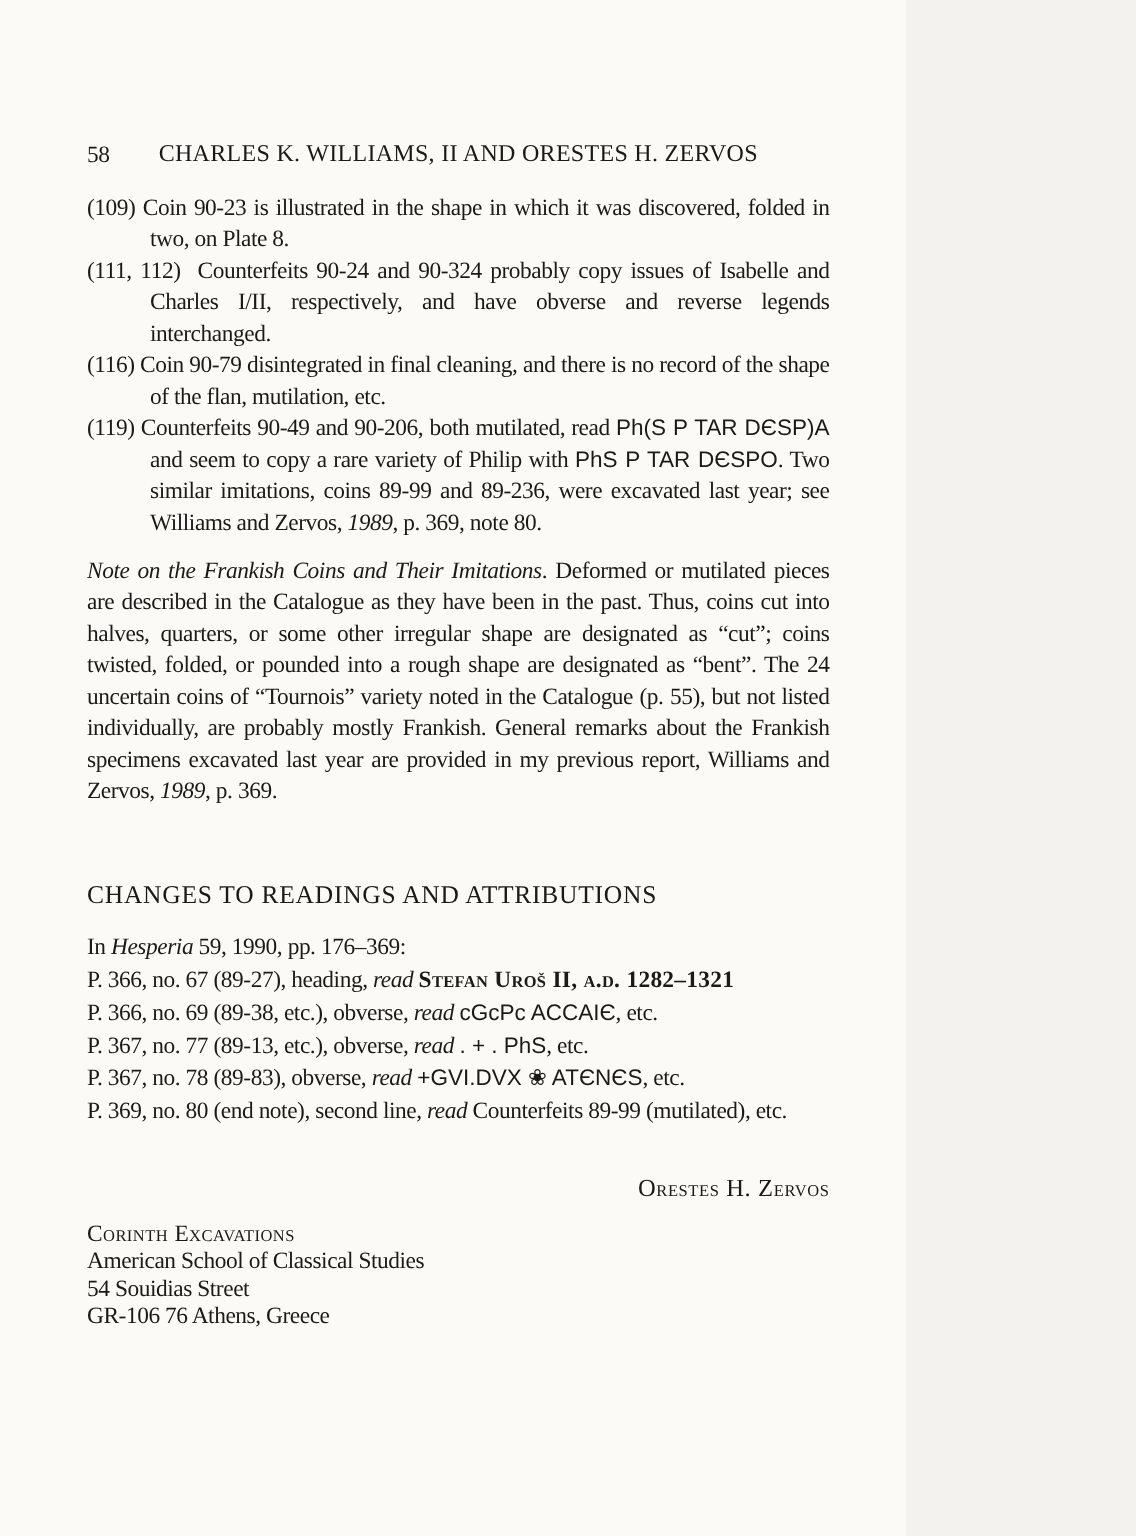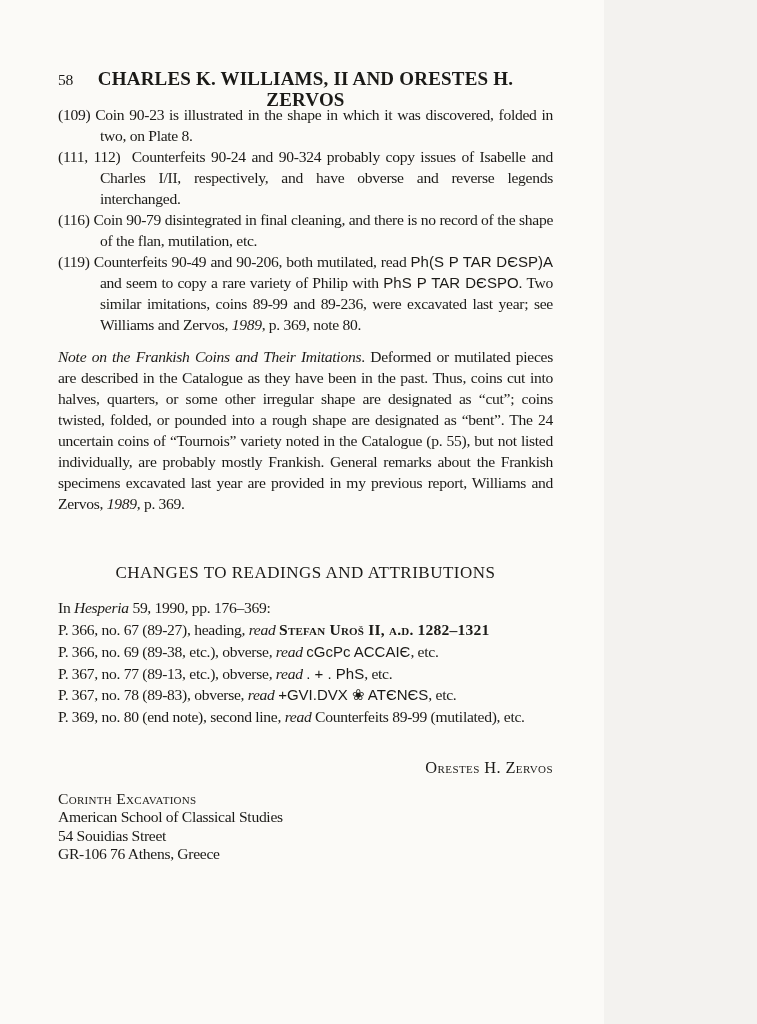--- a/index.html
+++ b/index.html
@@ -6,45 +6,44 @@
   body {
     width: 757px; height: 1024px;
     background: #f3f2ef;
     font-family: "Liberation Serif", "DejaVu Serif", serif;
   }
   .page {
     position: relative;
     box-sizing: border-box;
     width: 604px; height: 1024px;
     background: #fbfaf7;
-    padding: 68px 51px 40px 58px;
+    padding: 92px 51px 40px 58px;
     color: #1b1a17;
     font-size: 15.6px;
     line-height: 21px;
     letter-spacing: -0.3px;
   }
   .pagehead { position: relative; height: 21px; }
   .pagenum { position: absolute; left: 0; top: 1px; }
   .runhead {
     display: block; text-align: center;
-    font-size: 19px; letter-spacing: 0.2px; font-weight: bold;
+    font-size: 16px; letter-spacing: 0.2px;
   }
   .notes { margin-top: 15px; }
   .note {
     padding-left: 42px; text-indent: -42px;
     text-align: justify;
   }
   .note-label { white-space: pre; }
   .para {
     margin-top: 11px;
     text-align: justify;
   }
   .section-heading {
     margin-top: 48px;
-    text-align: center;
     font-size: 17px;
     letter-spacing: 0.5px;
     font-weight: normal;
   }
   .changes { margin-top: 7px; }
   .change-line { line-height: 21.8px; white-space: nowrap; }
   .signature {
     margin-top: 29px;
     text-align: right;
     font-variant: small-caps;

